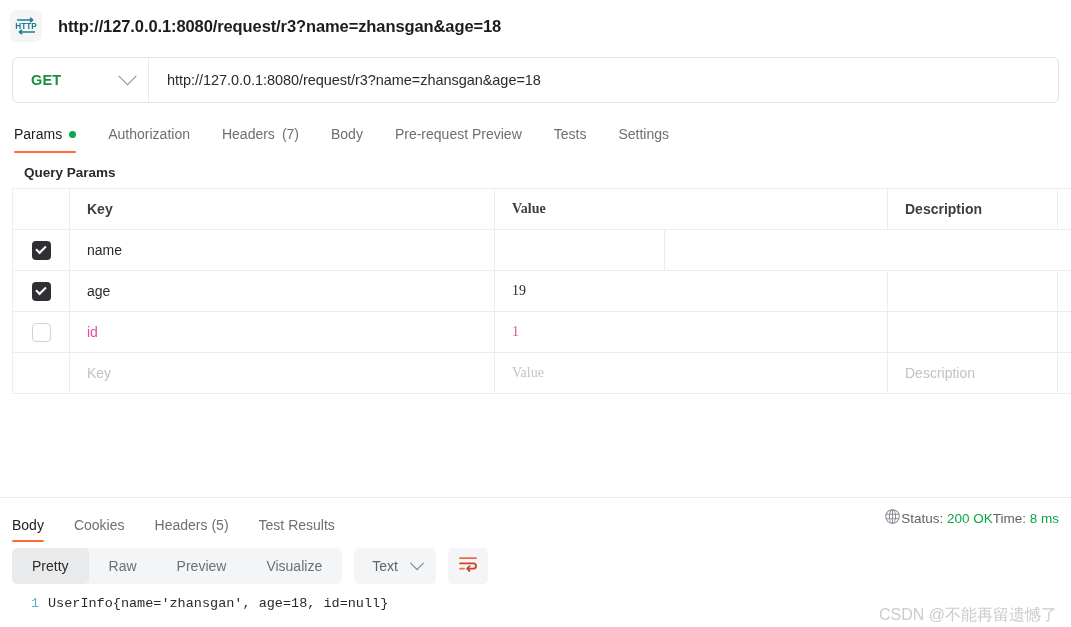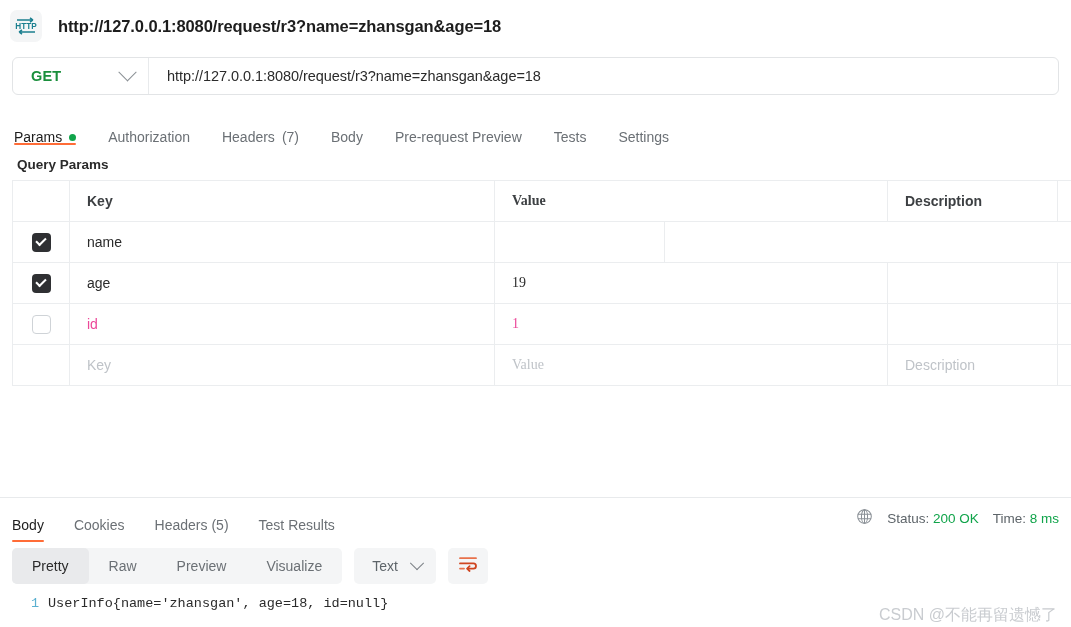--- a/index.html
+++ b/index.html
@@ -38,21 +38,21 @@
     color: #1d1d1d;
     letter-spacing: -0.1px;
     white-space: nowrap;
   }
 
   
   .urlbar-wrap { padding: 5px 12px 0 12px; }
   .urlbar {
     display: flex;
     align-items: stretch;
-    height: 38px;
+    height: 46px;
     border: 1px solid #e2e4e6;
     border-radius: 6px;
     background: #fff;
   }
   .method {
     display: flex;
     align-items: center;
     width: 136px;
     padding: 0 14px 0 18px;
     justify-content: space-between;
@@ -87,21 +87,21 @@
     display: flex;
     align-items: flex-end;
     height: 40px;
     padding: 0 12px;
     margin-top: 10px;
   }
   .tab {
     position: relative;
     font-size: 14px;
     color: #6b7075;
-    padding: 0 16px 0 16px;
+    padding: 0 16px 11px 16px;
     cursor: pointer;
     white-space: nowrap;
     display: flex;
     align-items: center;
     gap: 7px;
   }
   .tab:first-child { padding-left: 2px; }
   .tab.active { color: #1d1d1d; }
   .tab.active::after {
     content: "";
@@ -117,21 +117,21 @@
     background: #10a44a;
     display: inline-block;
   }
   .tab-count { color: #6b7075; }
 
   
   .section-title {
     font-size: 13.5px;
     font-weight: bold;
     color: #2b2b2b;
-    padding: 12px 12px 8px 17px;
+    padding: 12px 12px 8px 24px;
   }
   .ptable {
     margin-left: 12px;
     border-top: 1px solid #ebedef;
     border-left: 1px solid #ebedef;
     width: 1075px;
   }
   .prow {
     display: flex;
     height: 41px;
@@ -206,21 +206,20 @@
     position: absolute;
     left: 0; right: 15px; bottom: 0;
     height: 2.5px;
     background: #ff6c37;
     border-radius: 2px;
   }
   .status-area {
     margin-left: auto;
     display: flex;
     align-items: center;
-    gap: 14px;
     font-size: 13.5px;
     color: #5d6469;
     padding-bottom: 4px;
   }
   .status-area .val { color: #10a44a; }
 
   
   .fmt-bar {
     position: absolute;
     top: 548px; left: 12px; right: 12px;

